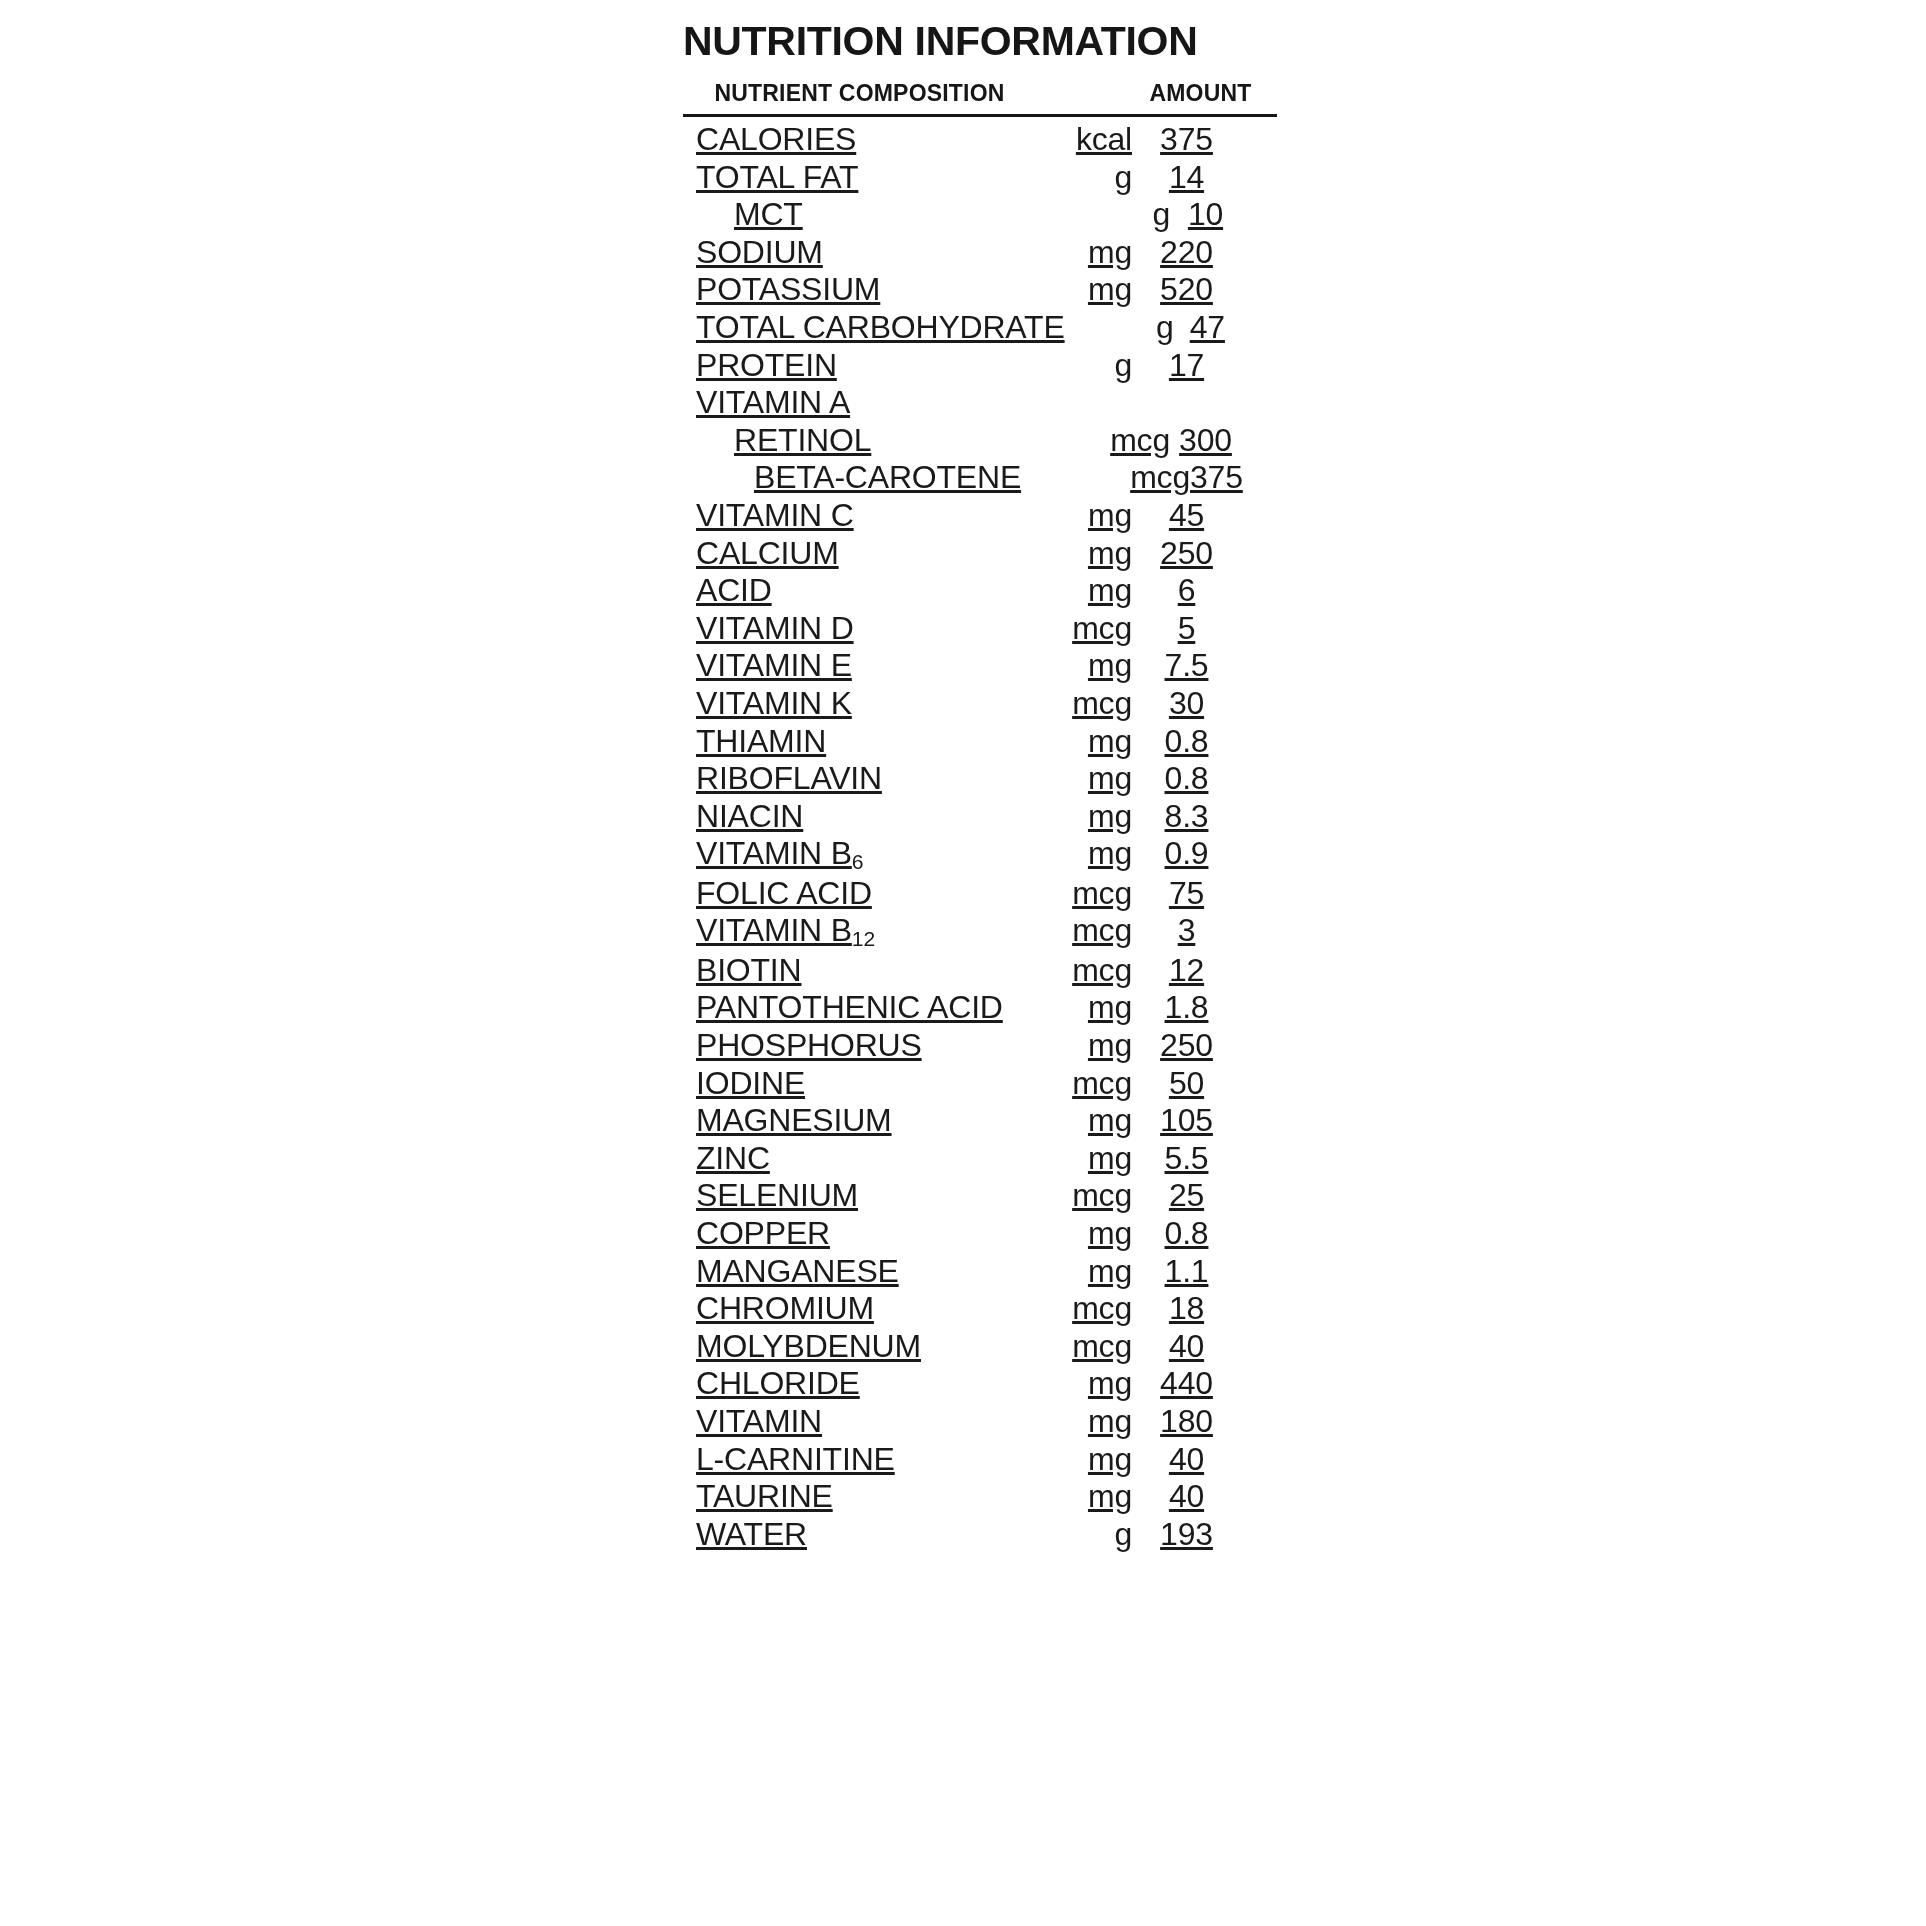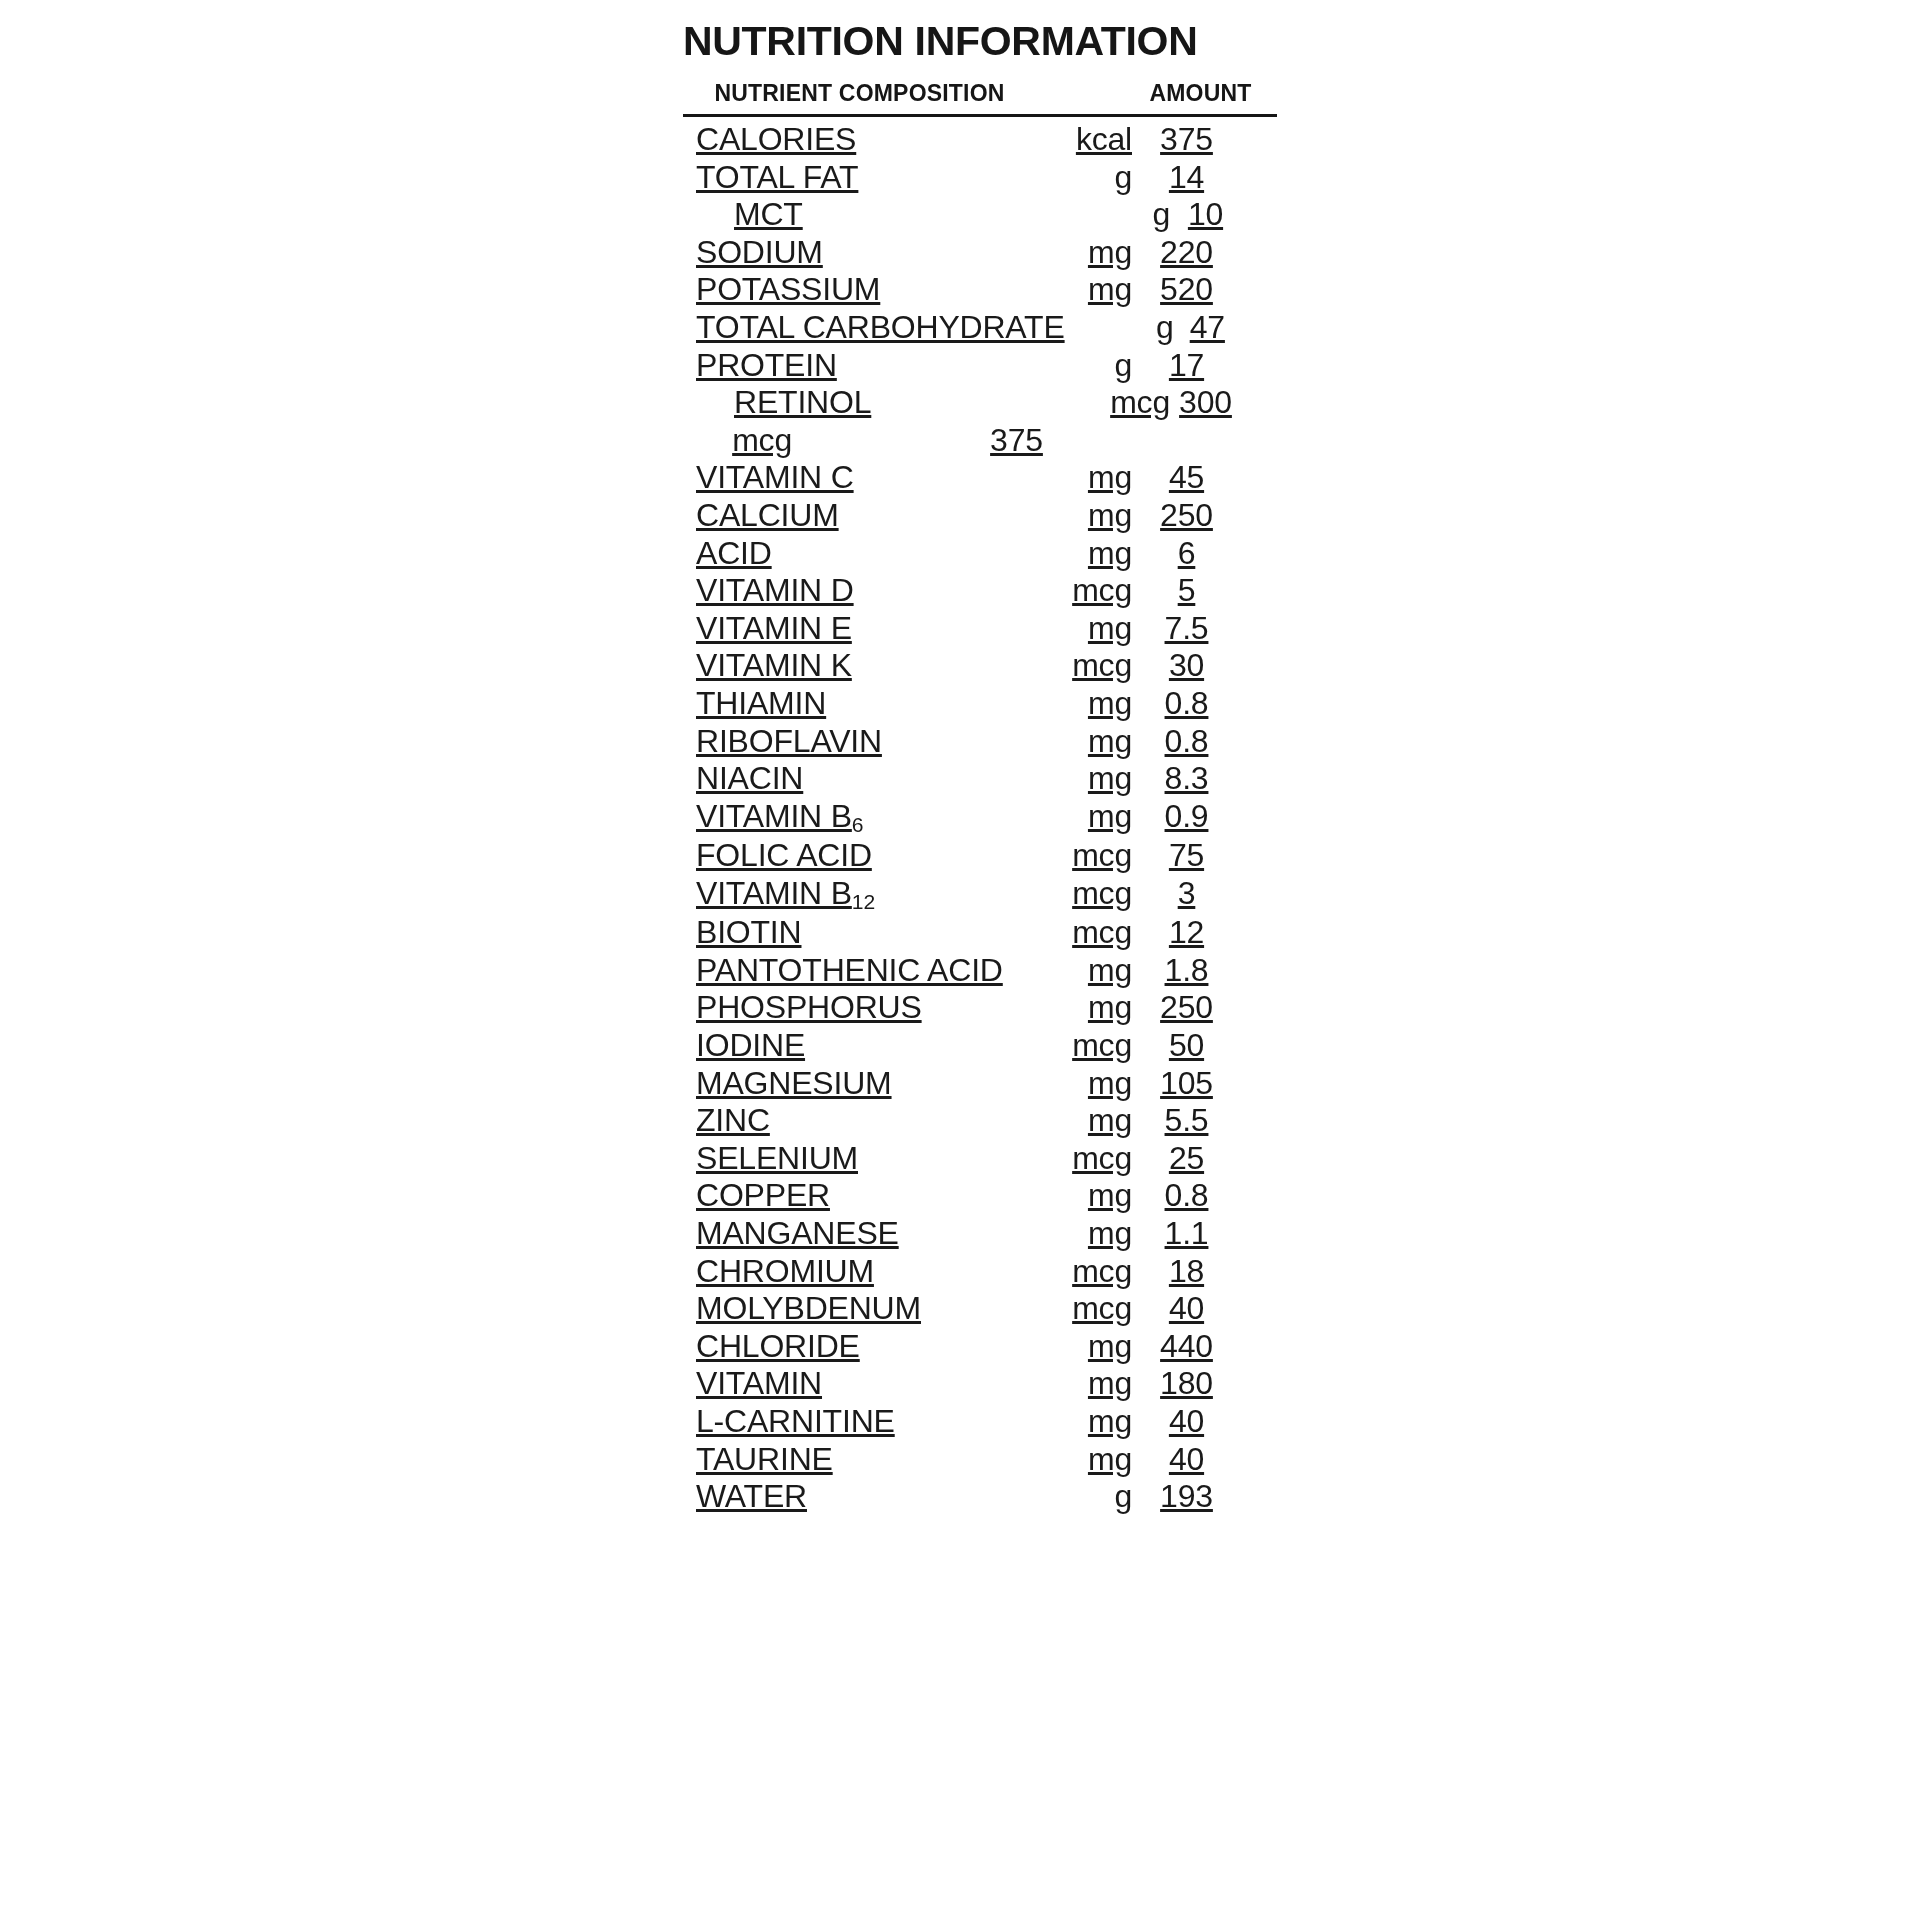--- a/index.html
+++ b/index.html
@@ -125,25 +125,31 @@
         <span class="r-name">TOTAL CARBOHYDRATE</span>
         <span class="r-unit">g</span>
         <span class="r-amt">47</span>
       </div>
       <div class="row">
         <span class="r-name">PROTEIN</span>
         <span class="r-unit">g</span>
         <span class="r-amt">17</span>
       </div>
       <div class="row">
+        <span class="r-name">VITAMIN A</span>
+        <span class="r-unit"></span>
+        <span class="r-amt"></span>
+      </div>
+      <div class="row">
         <span class="r-name indent1">RETINOL</span>
         <span class="r-unit">mcg</span>
         <span class="r-amt">300</span>
       </div>
       <div class="row">
+        <span class="r-name indent2">BETA-CAROTENE</span>
         <span class="r-unit">mcg</span>
         <span class="r-amt">375</span>
       </div>
       <div class="row">
         <span class="r-name">VITAMIN C</span>
         <span class="r-unit">mg</span>
         <span class="r-amt">45</span>
       </div>
       <div class="row">
         <span class="r-name">CALCIUM</span>

